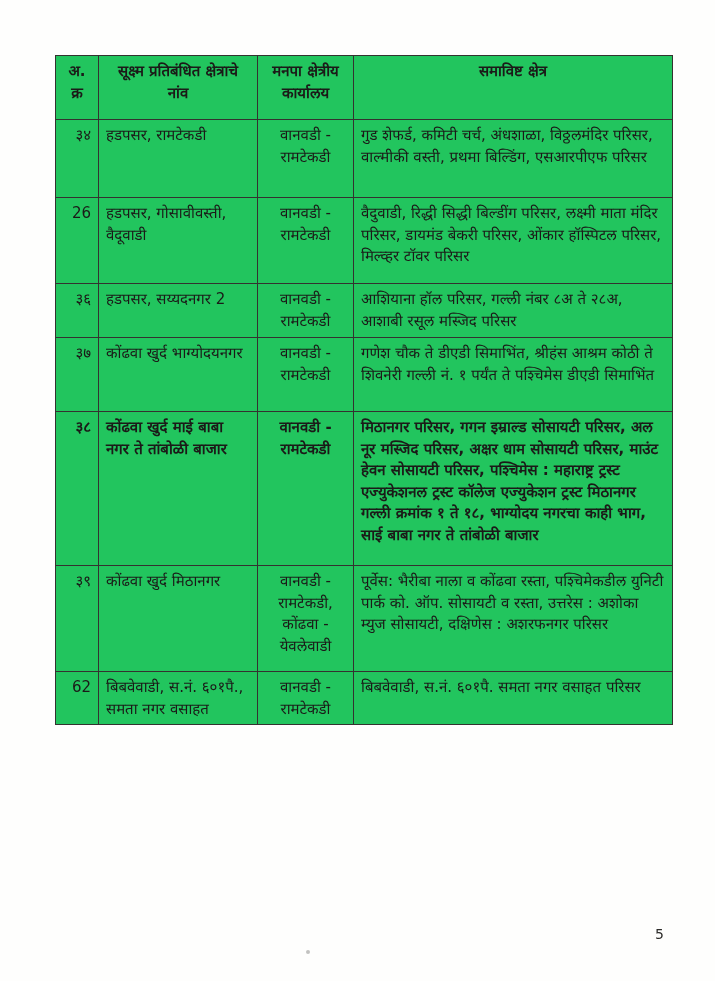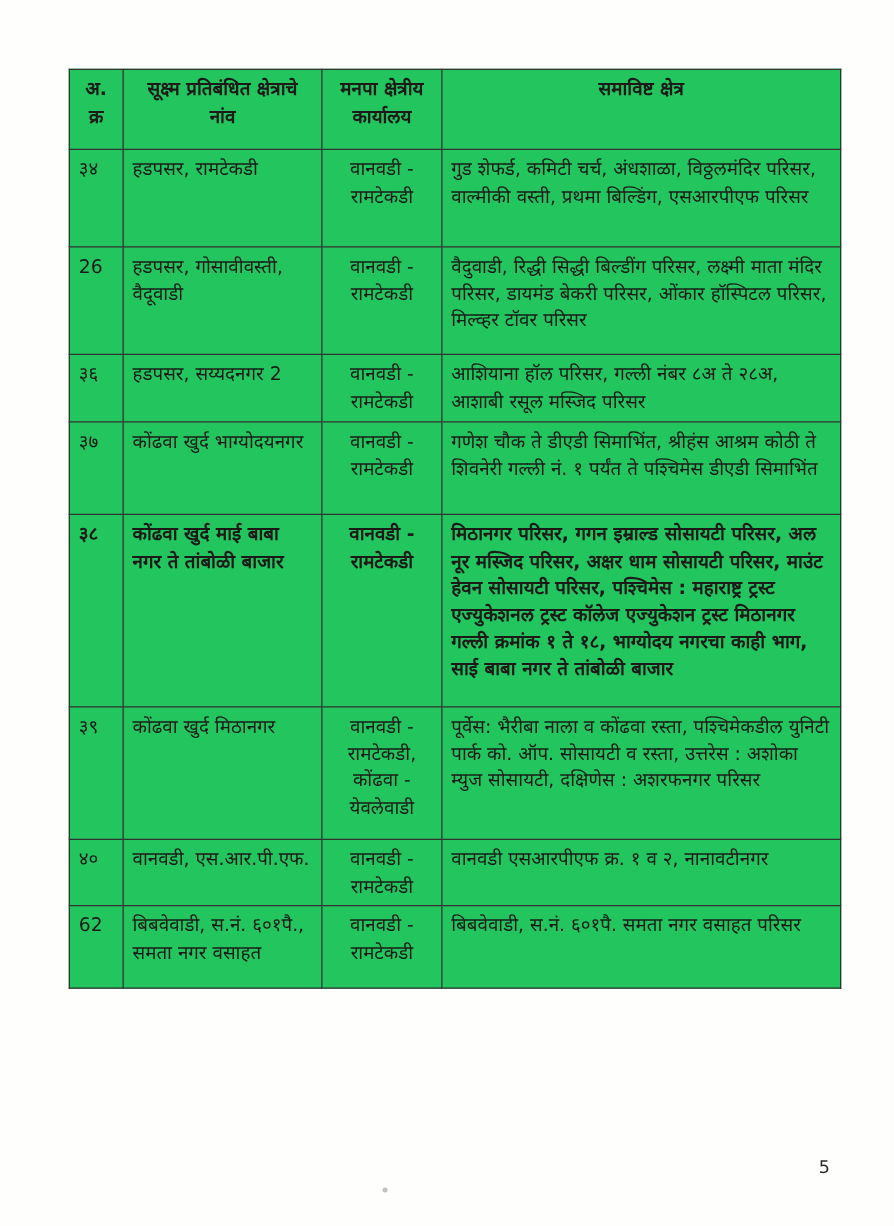--- a/index.html
+++ b/index.html
@@ -39,21 +39,21 @@
   th {
     font-weight: bold;
     text-align: center;
     font-size: 15.5px;
     padding-top: 7px;
   }
   col.c1 { width: 43px; }
   col.c2 { width: 159px; }
   col.c3 { width: 96px; }
   col.c4 { width: 319px; }
-  td.c-sr   { text-align: left; padding-top: 6px; }
+  td.c-sr   { text-align: right; padding-top: 6px; }
   td.c-name { text-align: left; }
   td.c-office { text-align: center; }
   td.c-area { text-align: left; }
   
   tbody tr:nth-child(1) { height: 78px; }
   tbody tr:nth-child(2) { height: 86px; }
   tbody tr:nth-child(3) { height: 54px; }
   tbody tr:nth-child(4) { height: 74px; }
   tbody tr:nth-child(5) { height: 154px; font-weight: bold; }
   tbody tr:nth-child(6) { height: 106px; }
@@ -129,26 +129,20 @@
           <td class="c-office">वानवडी - रामटेकडी</td>
           <td class="c-area">मिठानगर परिसर, गगन इम्राल्ड सोसायटी परिसर, अल नूर मस्जिद परिसर, अक्षर धाम सोसायटी परिसर, माउंट हेवन सोसायटी परिसर, पश्चिमेस : महाराष्ट्र ट्रस्ट एज्युकेशनल ट्रस्ट कॉलेज एज्युकेशन ट्रस्ट मिठानगर गल्ली क्रमांक १  ते १८, भाग्योदय नगरचा काही भाग, साई बाबा नगर ते तांबोळी बाजार</td>
         </tr>
         <tr>
           <td class="c-sr">३९</td>
           <td class="c-name">कोंढवा खुर्द मिठानगर</td>
           <td class="c-office">वानवडी - रामटेकडी, कोंढवा - येवलेवाडी</td>
           <td class="c-area">पूर्वेस:  भैरीबा नाला व कोंढवा रस्ता, पश्चिमेकडील युनिटी पार्क को. ऑप. सोसायटी व रस्ता, उत्तरेस : अशोका म्युज सोसायटी, दक्षिणेस : अशरफनगर परिसर</td>
         </tr>
         <tr>
-          <td class="c-sr">४०</td>
-          <td class="c-name">वानवडी, एस.आर.पी.एफ.</td>
-          <td class="c-office">वानवडी - रामटेकडी</td>
-          <td class="c-area">वानवडी एसआरपीएफ क्र. १ व २, नानावटीनगर</td>
-        </tr>
-        <tr>
           <td class="c-sr">62</td>
           <td class="c-name">बिबवेवाडी, स.नं. ६०१पै., समता नगर वसाहत</td>
           <td class="c-office">वानवडी - रामटेकडी</td>
           <td class="c-area">बिबवेवाडी, स.नं. ६०१पै. समता नगर वसाहत परिसर</td>
         </tr>
       </tbody>
   </table>
 
   <div class="scan-dot"></div>
 

